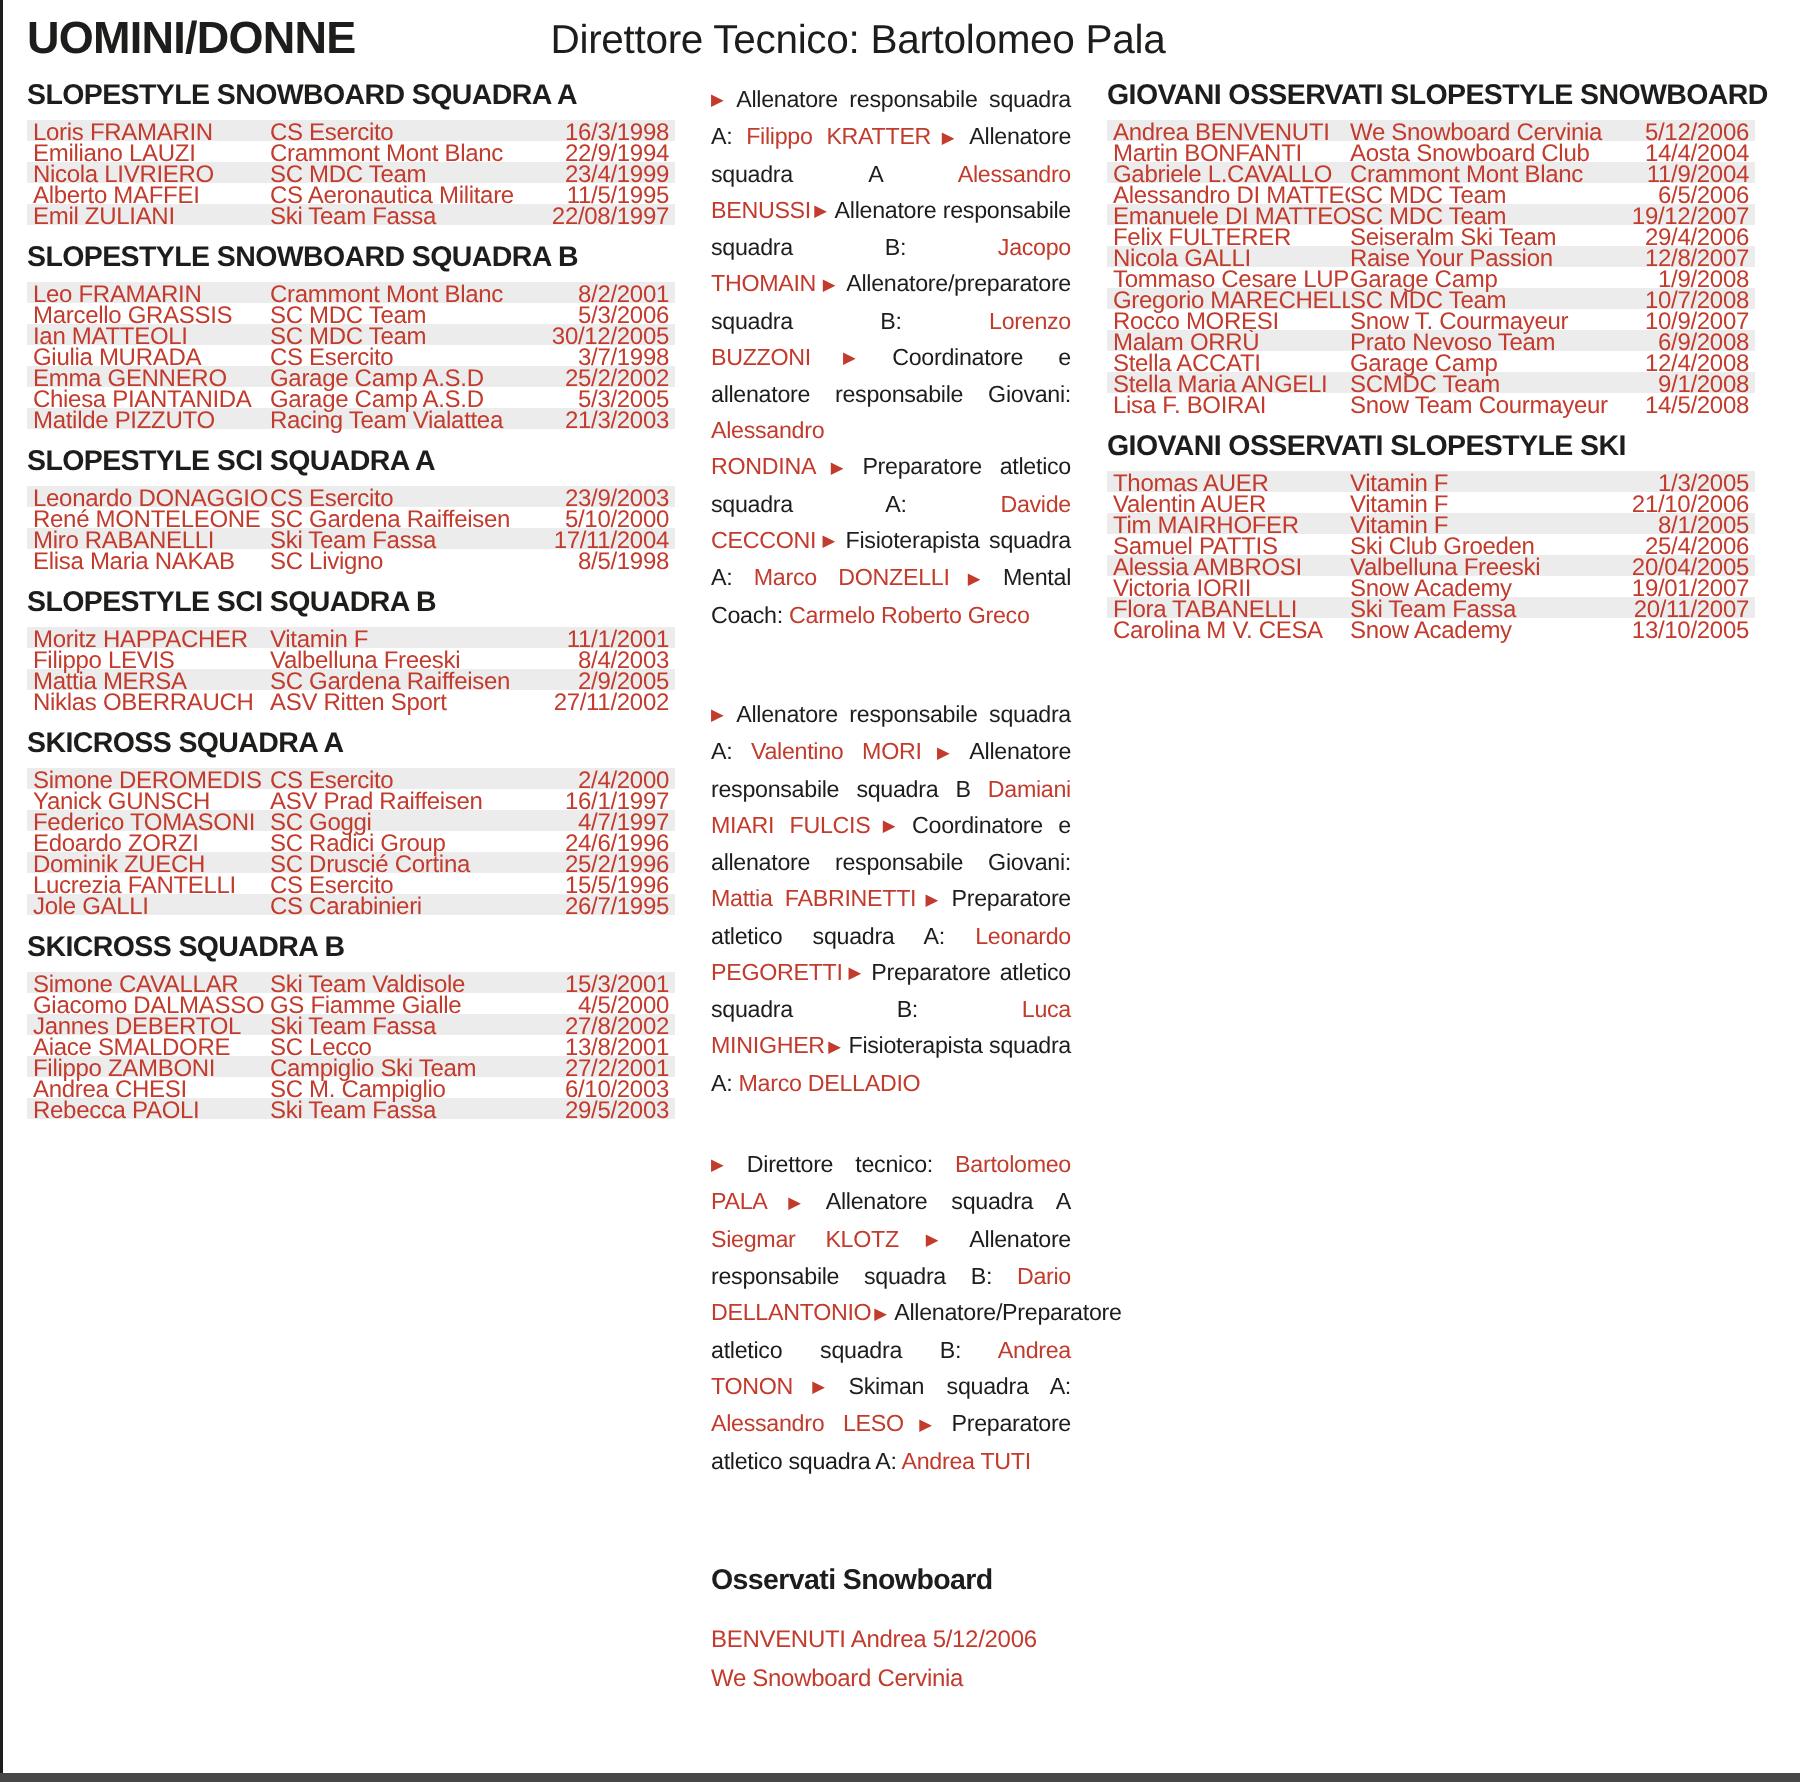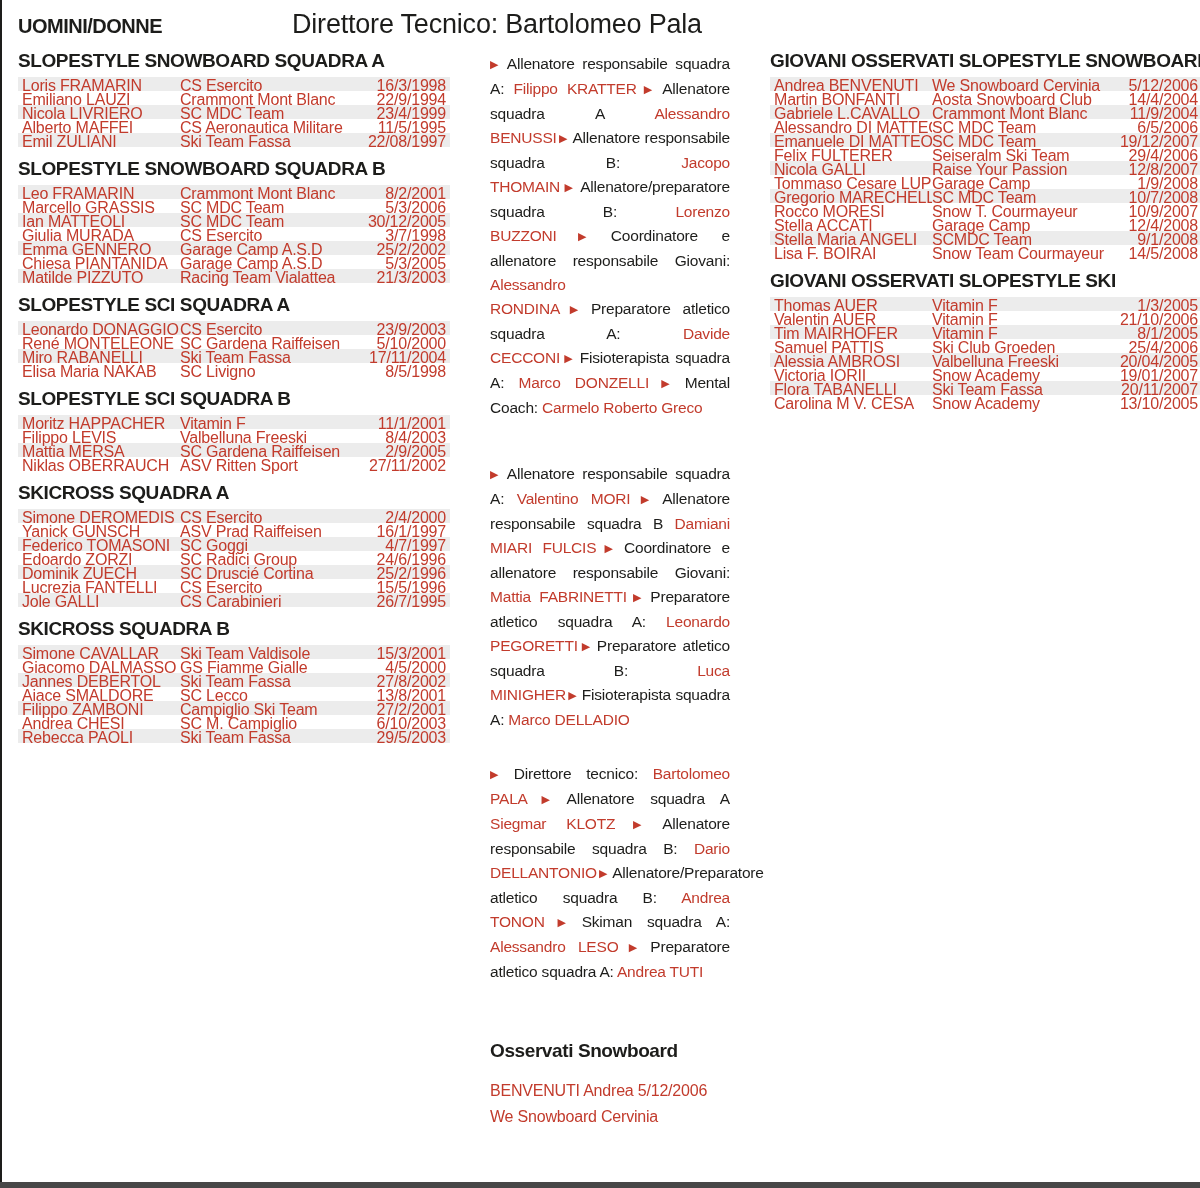--- a/index.html
+++ b/index.html
@@ -14,27 +14,27 @@
     position:relative;
     overflow:hidden;
     font-family:"Liberation Sans","DejaVu Sans",sans-serif;
     color:var(--ink);
     letter-spacing:-0.2px;
   }
   .page-left-border{position:absolute;left:0;top:0;bottom:0;width:2px;background:#1d1d1b;}
   .page-bottom-bar{position:absolute;left:0;right:0;bottom:0;height:6px;background:#474747;}
 
   .page-header{display:flex;align-items:baseline;padding:9px 0 10px 18px;}
-  .page-title{font-size:20px;font-weight:bold;letter-spacing:-0.5px;}
+  .page-title{font-size:30px;font-weight:bold;letter-spacing:-0.5px;}
   .page-subtitle{font-size:27px;margin-left:130px;letter-spacing:-0.2px;}
 
   .content{
     display:grid;
     grid-template-columns:432px 240px 432px;
-    column-gap:40px;
+    column-gap:24px;
     padding-left:18px;
   }
 
   
   .table-section + .table-section{margin-top:11px;}
   .table-heading{
     font-size:19px;font-weight:bold;letter-spacing:-0.4px;
     margin:0 0 5px 0;white-space:nowrap;
   }
   .row-group + .row-group{margin-top:0;}
@@ -341,20 +341,25 @@
           <div class="t-row alt">
             <span class="c-name">Gregorio MARECHELLI</span>
             <span class="c-club">SC MDC Team</span>
             <span class="c-date">10/7/2008</span>
           </div>
           <div class="t-row">
             <span class="c-name">Rocco MORESI</span>
             <span class="c-club">Snow T. Courmayeur</span>
             <span class="c-date">10/9/2007</span>
           </div>
+          <div class="t-row alt">
+            <span class="c-name">Malam ORRÙ</span>
+            <span class="c-club">Prato Nevoso Team</span>
+            <span class="c-date">6/9/2008</span>
+          </div>
         </div>
         <div class="row-group">
           <div class="t-row">
             <span class="c-name">Stella ACCATI</span>
             <span class="c-club">Garage Camp</span>
             <span class="c-date">12/4/2008</span>
           </div>
           <div class="t-row alt">
             <span class="c-name">Stella Maria ANGELI</span>
             <span class="c-club">SCMDC Team</span>

